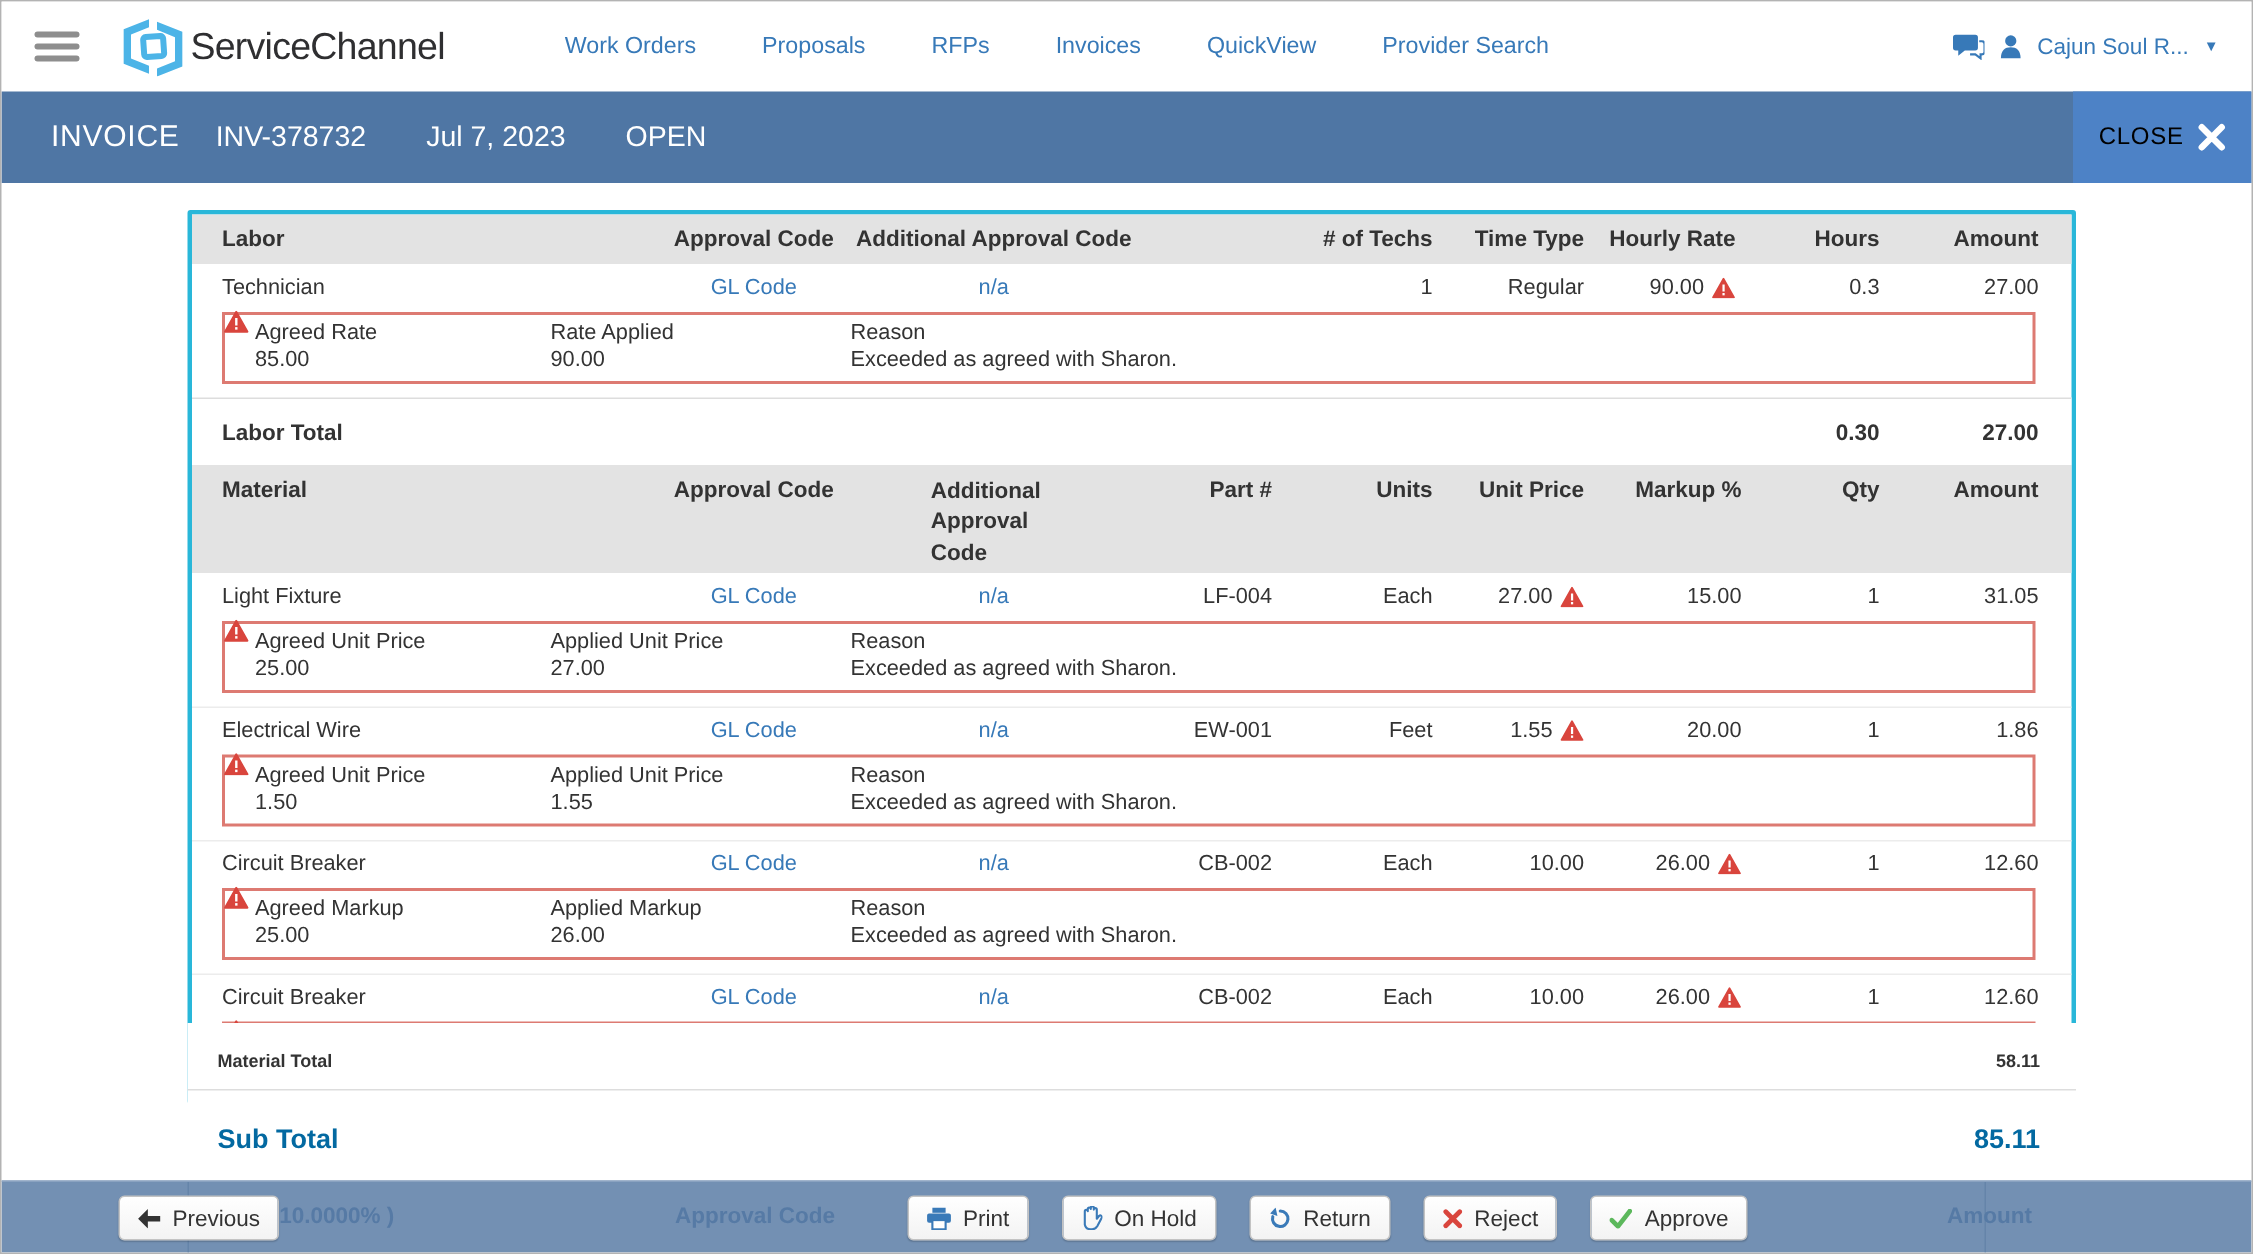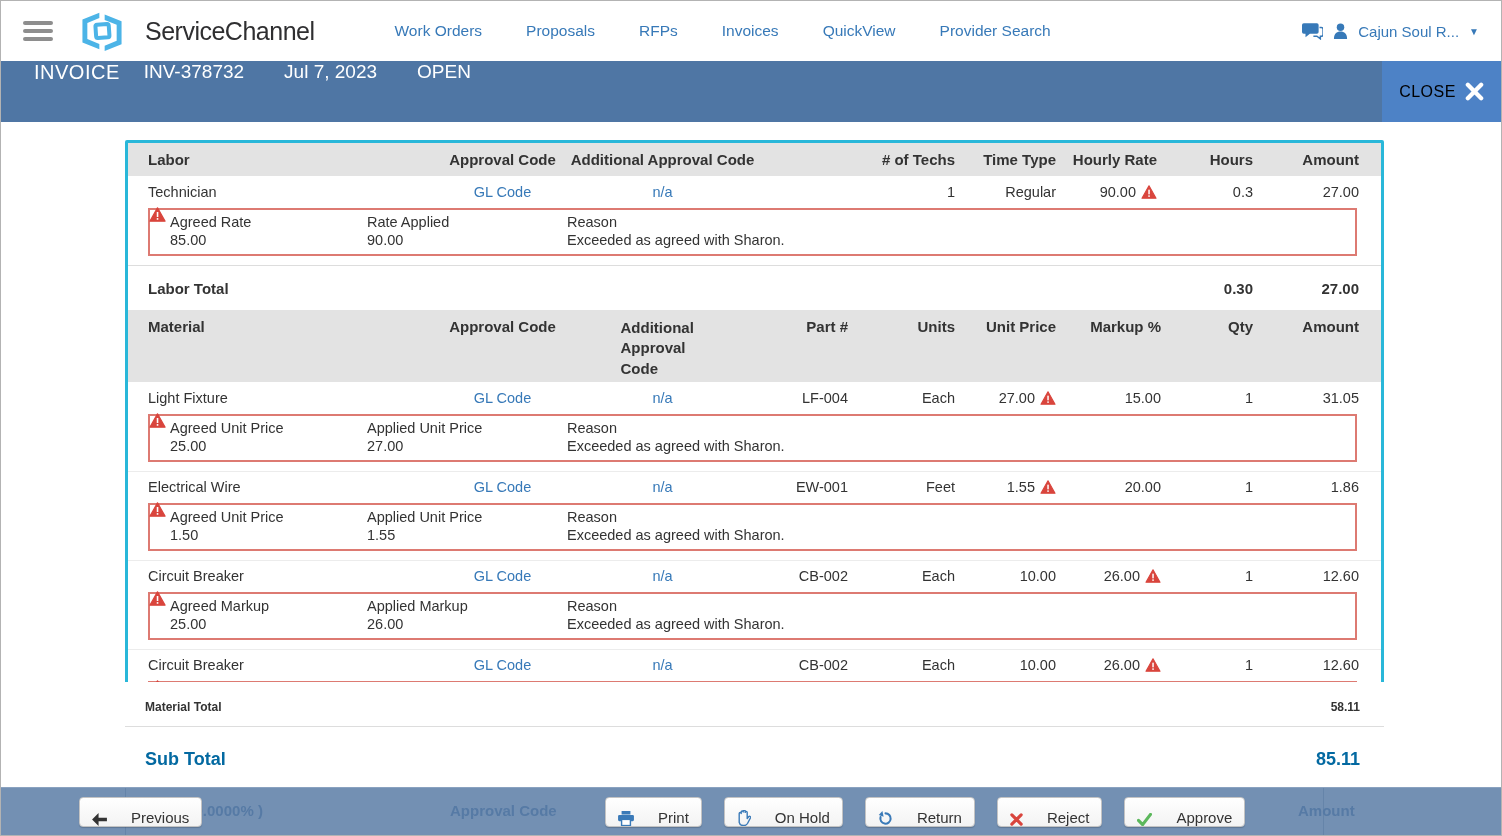--- a/index.html
+++ b/index.html
@@ -4,31 +4,31 @@
 <style>
   * { box-sizing: border-box; margin: 0; padding: 0; }
   body { margin:0; background:#fff; font-family:"Liberation Sans", sans-serif; }
   .page { position:relative; width:1502px; height:836px; background:#fff;
           border:1px solid #b3b3b3; overflow:hidden; }
 
   
   .topbar { height:60px; display:flex; align-items:center; padding:0 22px; background:#fff; }
   .hamburger { width:30px; cursor:pointer; margin-right:26px; }
   .hamburger div { height:4px; background:#8e8e8e; border-radius:2px; margin:4px 0; }
-  .logo { display:flex; align-items:center; gap:20px; margin-right:80px; }
+  .logo { display:flex; align-items:center; gap:2px; margin-right:80px; }
   .logo-text { font-size:25px; color:#2f2f31; letter-spacing:-0.5px; }
   .nav { display:flex; gap:44px; }
   .nav a { color:#3779b8; text-decoration:none; font-size:15.5px; cursor:pointer; }
   .top-right { margin-left:auto; display:flex; align-items:center; gap:10px; color:#3779b8; }
   .account { font-size:15px; color:#3779b8; cursor:pointer; }
   .caret { font-size:10px; color:#3779b8; cursor:pointer; }
 
   
   .invoice-bar { position:relative; height:61px; background:#4f76a4; display:flex;
-                 align-items:flex-start; padding-left:33px; color:#fff; }
+                 align-items:center; padding-left:33px; color:#fff; }
   .inv-label { font-size:20px; letter-spacing:0.5px; margin-right:24px; }
   .inv-number { font-size:19px; margin-right:40px; }
   .inv-date { font-size:19px; margin-right:40px; }
   .inv-status { font-size:19px; }
   .close-btn { position:absolute; right:0; top:0; height:100%; width:119px; background:#4d82c6;
                display:flex; align-items:center; justify-content:center; gap:9px; cursor:pointer; }
   .close-btn span { font-size:16px; color:#000000; letter-spacing:0.5px; }
 
   
   .tablebox { position:absolute; left:124px; top:139px; width:1259px;
@@ -65,21 +65,21 @@
   .mat-total { display:flex; justify-content:space-between; padding:13px 24px 12px 20px;
                font-weight:bold; font-size:12px; color:#333; border-bottom:1px solid #ddd; margin-top:5px; }
   .sub-total { display:flex; justify-content:space-between; padding:17px 24px 16px 20px;
                font-weight:bold; font-size:18px; color:#0369a1; margin-top:5px; }
 
   
   .footer { position:absolute; left:0; right:0; bottom:0; height:48px; background:#7390b3;
             border-top:1px solid #8aa2c0; }
   .ghost { position:absolute; color:#567aa5; font-weight:bold; font-size:15px; top:14px; }
   .ghost-line { position:absolute; top:0; bottom:0; width:1px; background:#6584a9; }
-  .btn { display:inline-flex; align-items:flex-end; gap:24px; height:30px; padding:0 12px;
+  .btn { display:inline-flex; align-items:center; gap:8px; height:30px; padding:0 12px;
          background:linear-gradient(#ffffff,#f3f3f3); border:1px solid #c3c3c3; border-radius:4px;
          font-size:15px; color:#333; cursor:pointer; box-shadow:0 1px 1px rgba(0,0,0,0.18);
          font-family:"Liberation Sans", sans-serif; white-space:nowrap; }
   .btn-prev { position:absolute; left:78px; top:9px; }
   .btn-group { position:absolute; left:604px; top:9px; display:flex; gap:22px; }
 
   svg { display:block; }
 </style>
 </head>
 <body>

